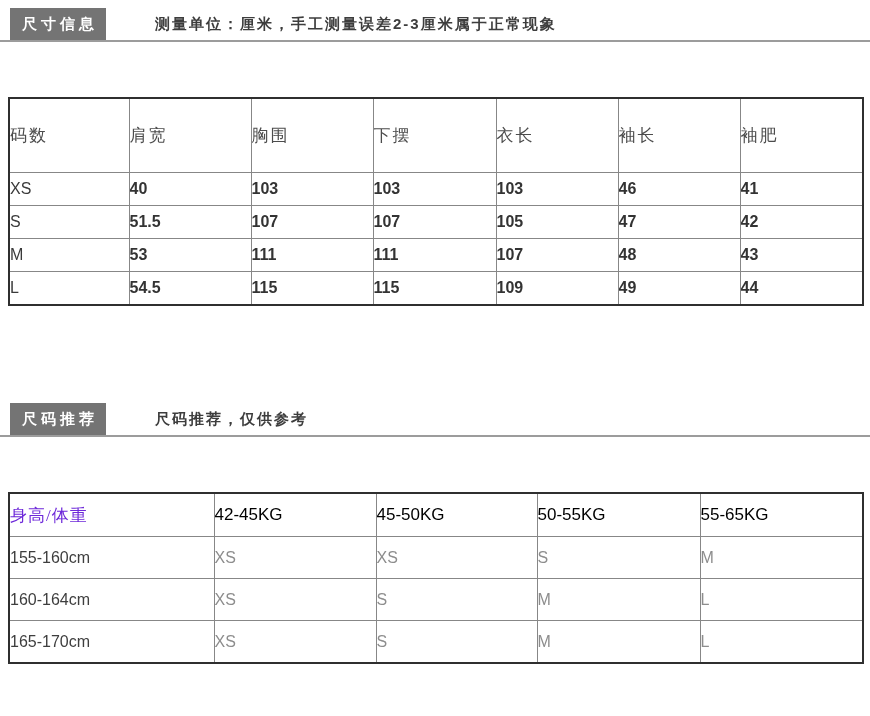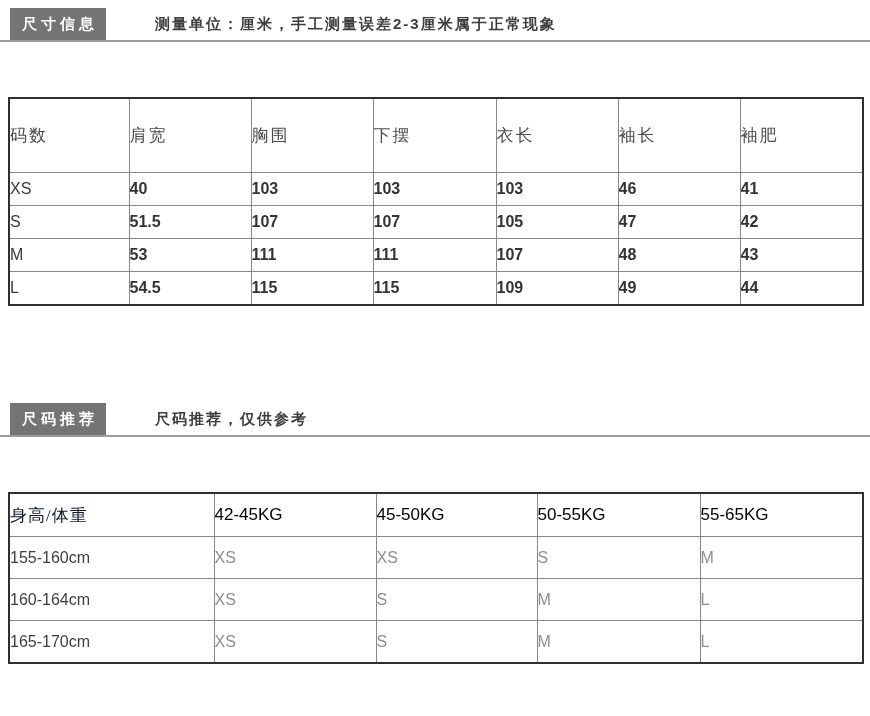--- a/index.html
+++ b/index.html
@@ -50,21 +50,21 @@
     font-weight:normal;font-size:17px;color:#4c4c4c;letter-spacing:2px;
   }
   .size-table td{height:32px;font-size:16px;color:#333;}
   .size-table td.size-letter{font-weight:normal;color:#3a3a3a;}
   .size-table td.num{font-weight:bold;color:#333;}
 
   
   .reco-table th{height:42px;font-weight:normal;}
   .reco-table th.hw{
     font-family:"Liberation Serif","DejaVu Serif",serif;
-    font-size:17px;color:#0f172a;letter-spacing:1px;
+    font-size:17px;color:#6d28d9;letter-spacing:1px;
   }
   .reco-table th.kg{font-size:17px;color:#000000;}
   .reco-table td{height:41px;font-size:16px;margin-left:44px;}
   .reco-table td.row-label{color:#3e3e3e;}
   .reco-table td.reco-size{color:#8d8d8d;}
 </style>
 </head>
 <body>
 
 <div class="section-header" style="top:8px;">

